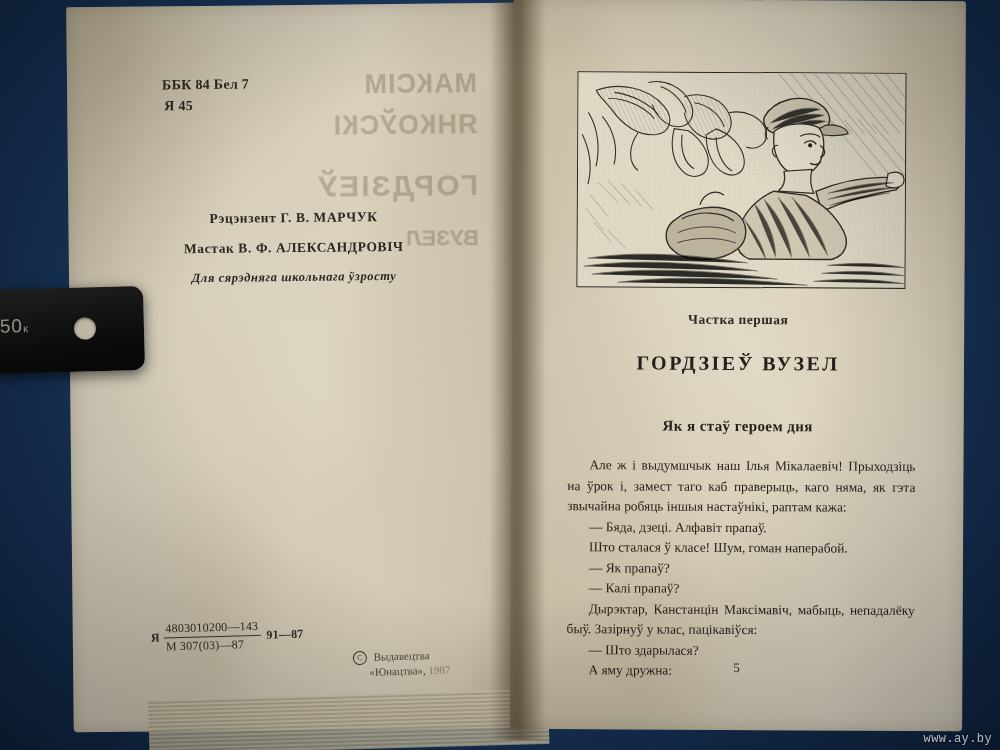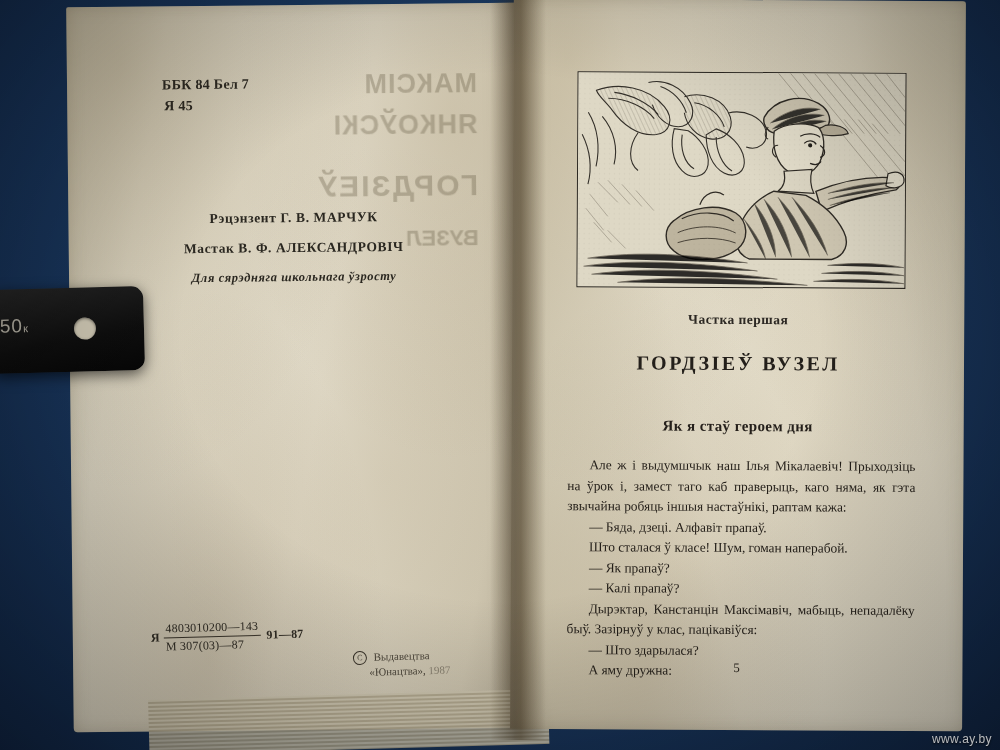--- a/index.html
+++ b/index.html
@@ -274,21 +274,21 @@
     opacity: .85;
   }
   .tag .tagtext .sm { font-size: 11px; letter-spacing: 0; }
 
   
   .watermark {
     position: absolute;
     right: 8px;
     bottom: 4px;
     color: rgba(235,235,235,.78);
-    font-family: Liberation Sans, sans-serif;
+    font-family: Liberation Mono, monospace;
     font-size: 12px;
     letter-spacing: .4px;
     text-shadow: 0 1px 2px rgba(0,0,0,.8);
     margin-left: 24px;
   }
 
   
   .vignette {
     position: absolute; inset: 0;
     pointer-events: none;

